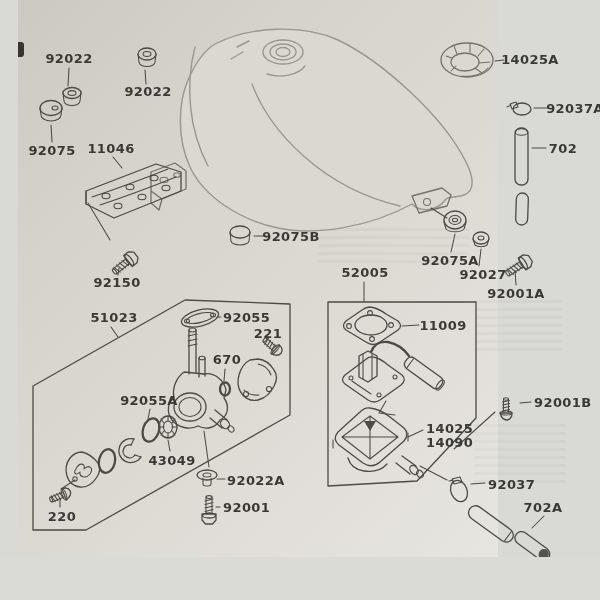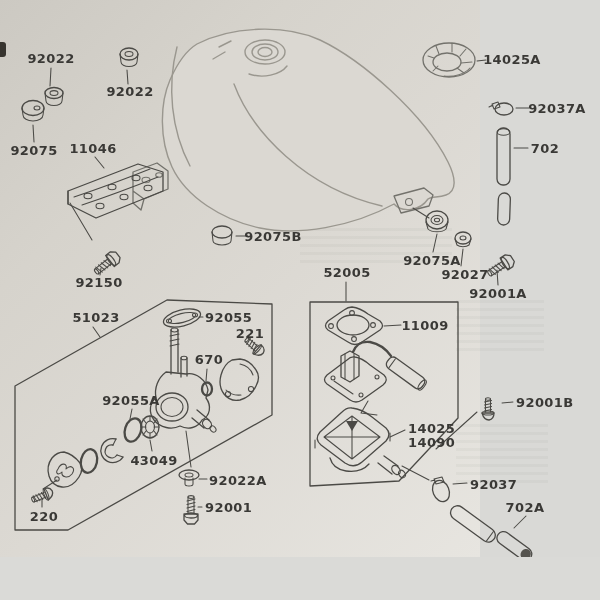--- a/index.html
+++ b/index.html
@@ -1,18 +1,18 @@
 <!DOCTYPE html>
 <html style="--line: #4b4a46; --tankline: #9a978f;"><head>
 <meta charset="utf-8">
 <style>
   html,body{margin:0;padding:0;width:600px;height:600px;overflow:hidden;background:#d9d9d6;}
   #page{position:relative;width:480px;height:557px;
     background:linear-gradient(135deg,#ccc9c2 0%,#d6d3cc 28%,#dcd9d3 55%,#e7e5e0 100%);
-    box-shadow:0 1px 0 #c2c0ba;}
+    box-shadow:0 1px 0 #c2c0ba;margin-left:18px;}
   #strip{position:absolute;left:0;top:557px;width:600px;height:43px;background:#dadad7;}
   svg{position:absolute;left:0;top:0;}
   .lbl{font-family:"DejaVu Sans","Liberation Sans",sans-serif;font-weight:bold;font-size:13px;letter-spacing:.4px;}
   .ln{stroke:var(--line,#4b4a46);fill:none;stroke-width:1.3;stroke-linecap:round;stroke-linejoin:round;}
   .thin{stroke-width:1.05;}
   .thick{stroke-width:2.3;}
   .tank{stroke:var(--tankline,#9a978f);fill:none;stroke-width:1.4;stroke-linecap:round;stroke-linejoin:round;}
   .tankfill{fill:#dbd8d2;}
   .mid{stroke:#73726c;}
   .bleed{position:absolute;opacity:.55;filter:blur(.6px);

